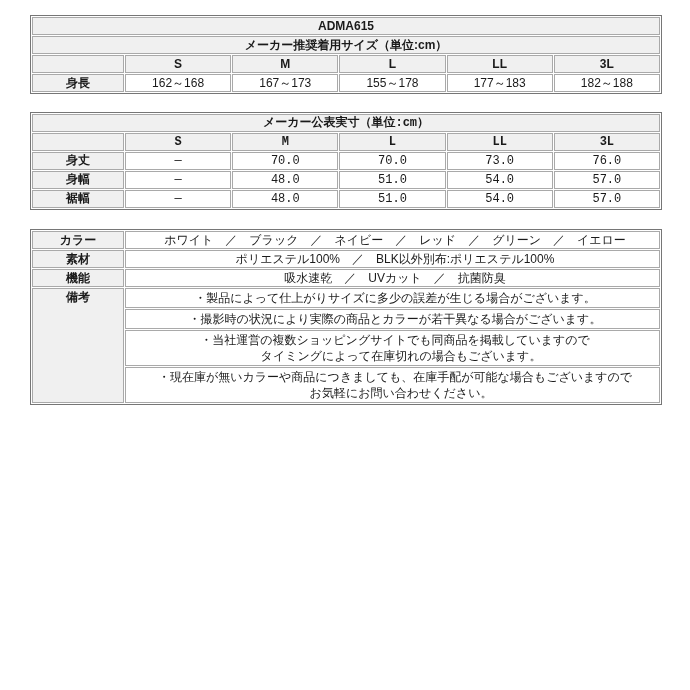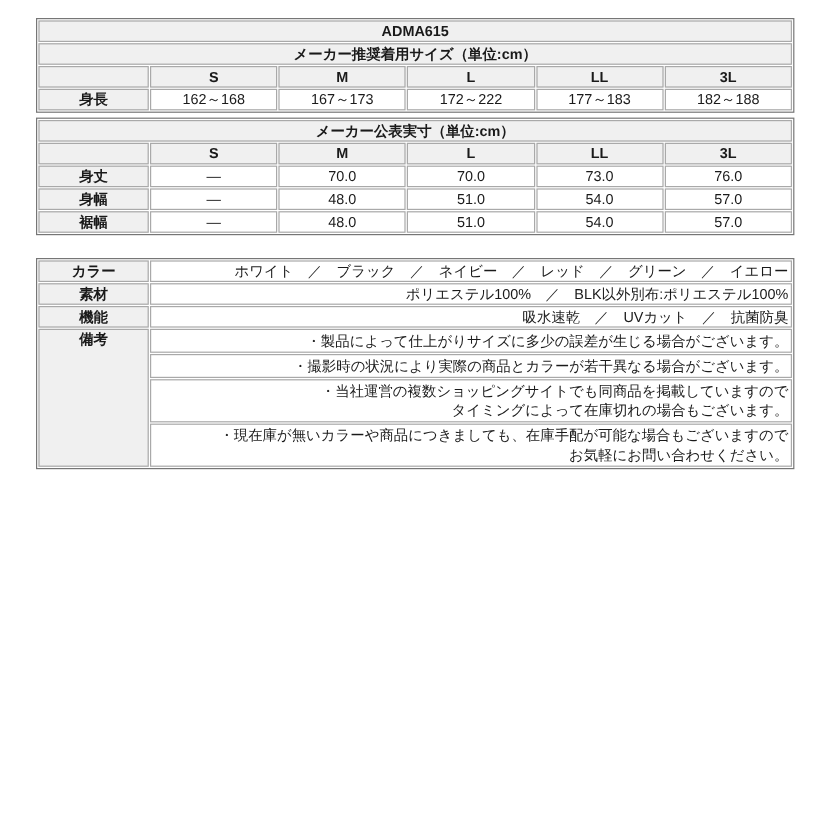--- a/index.html
+++ b/index.html
@@ -16,40 +16,40 @@
     box-sizing: border-box;
   }
   table.tbl {
     border-collapse: separate;
     border-spacing: 1px;
     background: #ffffff;
     border: 1px solid #767676;
     table-layout: fixed;
     width: 632px;
   }
-  table.tbl.mb16 { margin-bottom: 4px; }
-  table.tbl.mb20 { margin-bottom: 19px; }
+  table.tbl.mb16 { margin-bottom: 18px; }
+  table.tbl.mb20 { margin-bottom: 19px; font-family: Liberation Mono, monospace; }
   col.c-label { width: 92px; }
   td {
     border: 1px solid #a9a9a9;
     background: #ffffff;
     font-size: 12px;
     line-height: 14px;
     padding: 1px 2px;
     text-align: center;
     vertical-align: middle;
     overflow: hidden;
     white-space: nowrap;
   }
   td.hdr {
     background: #f0f0f0;
     font-weight: bold;
   }
   td.content {
-    text-align: right;
+    text-align: center;
     padding-left: 7px;
     white-space: normal;
   }
   td.notes-label {
     vertical-align: top;
     padding-top: 2px;
     font-family: Liberation Mono, monospace;
   }
   .note-line {
     line-height: 16px;
@@ -84,21 +84,21 @@
       <td class="hdr">S</td>
       <td class="hdr">M</td>
       <td class="hdr">L</td>
       <td class="hdr">LL</td>
       <td class="hdr">3L</td>
     </tr>
     <tr>
       <td class="hdr">身長</td>
       <td>162～168</td>
       <td>167～173</td>
-      <td>172～222</td>
+      <td>155～178</td>
       <td>177～183</td>
       <td>182～188</td>
     </tr>
   </tbody>
     </table>
 
   <table class="tbl mb20">
     <colgroup>
         <col class="c-label">
         <col>

